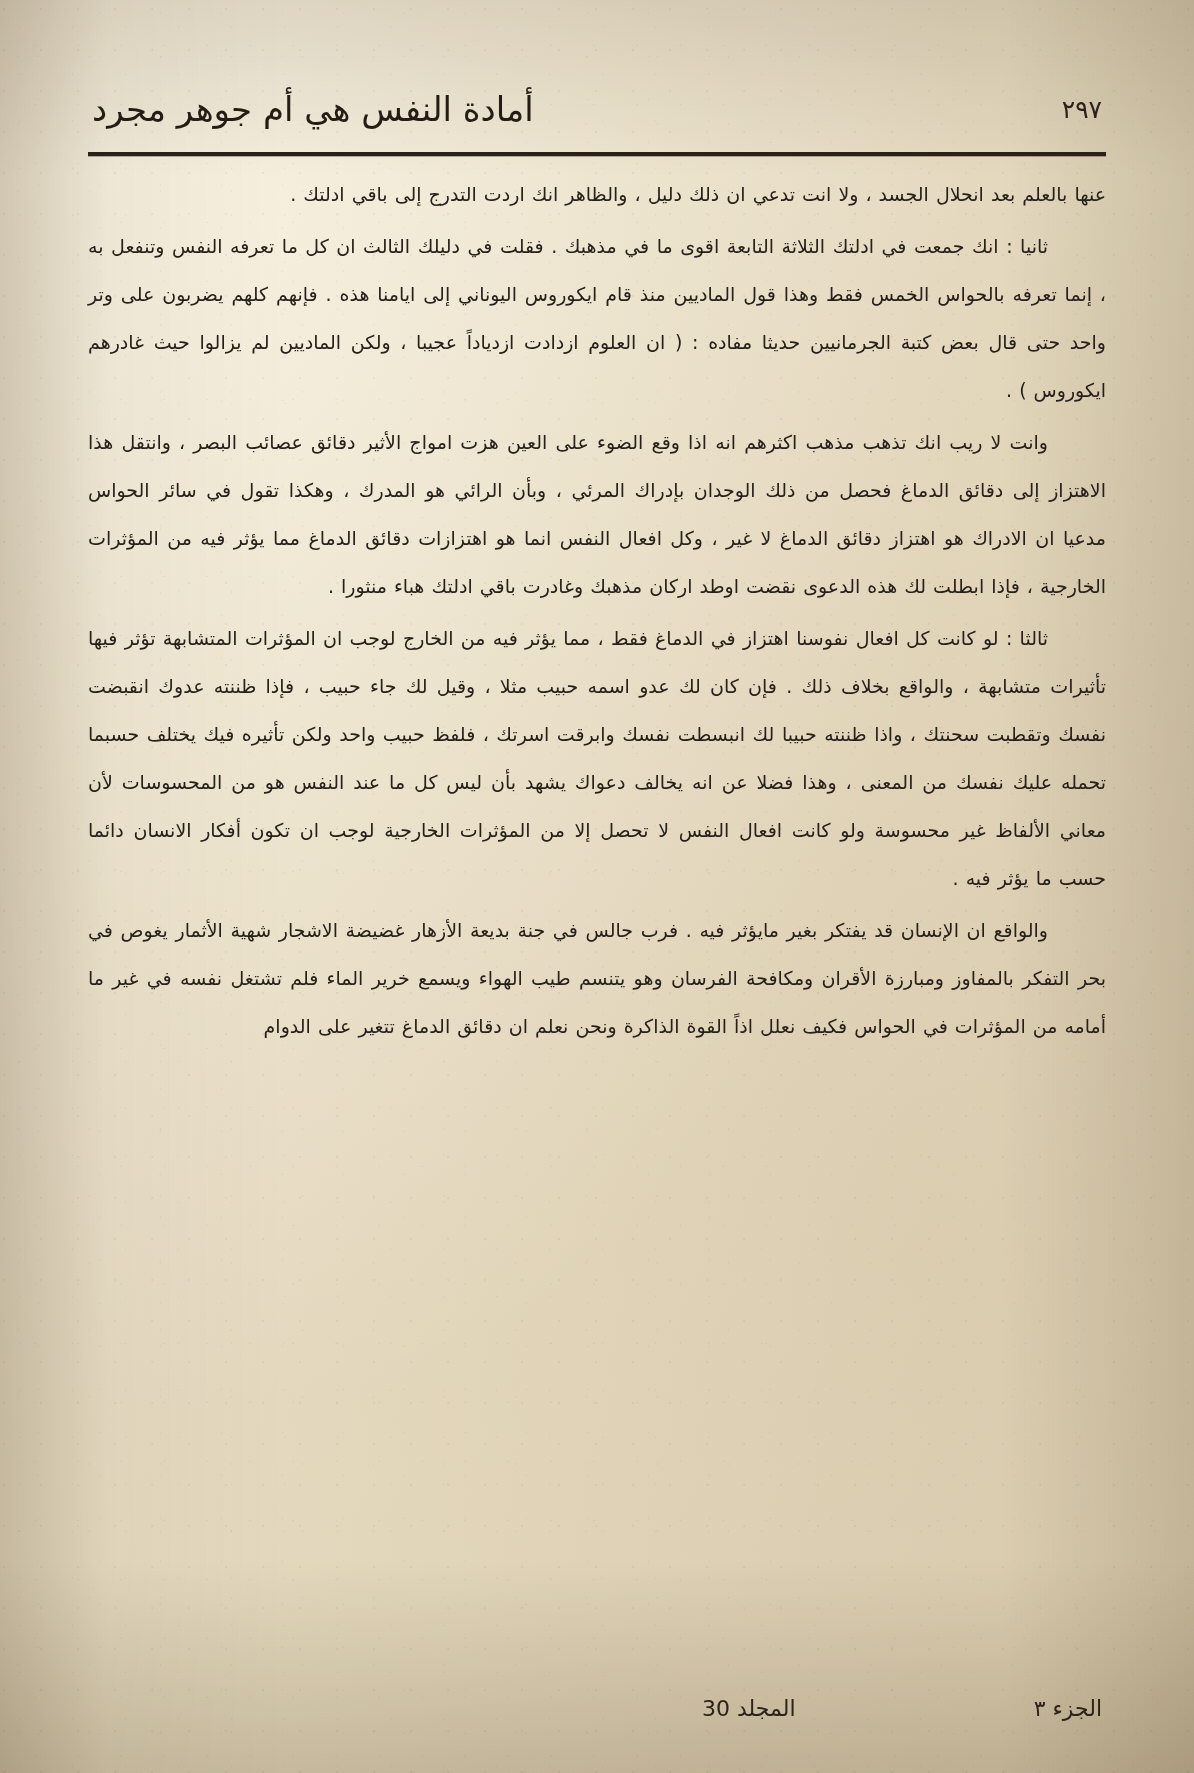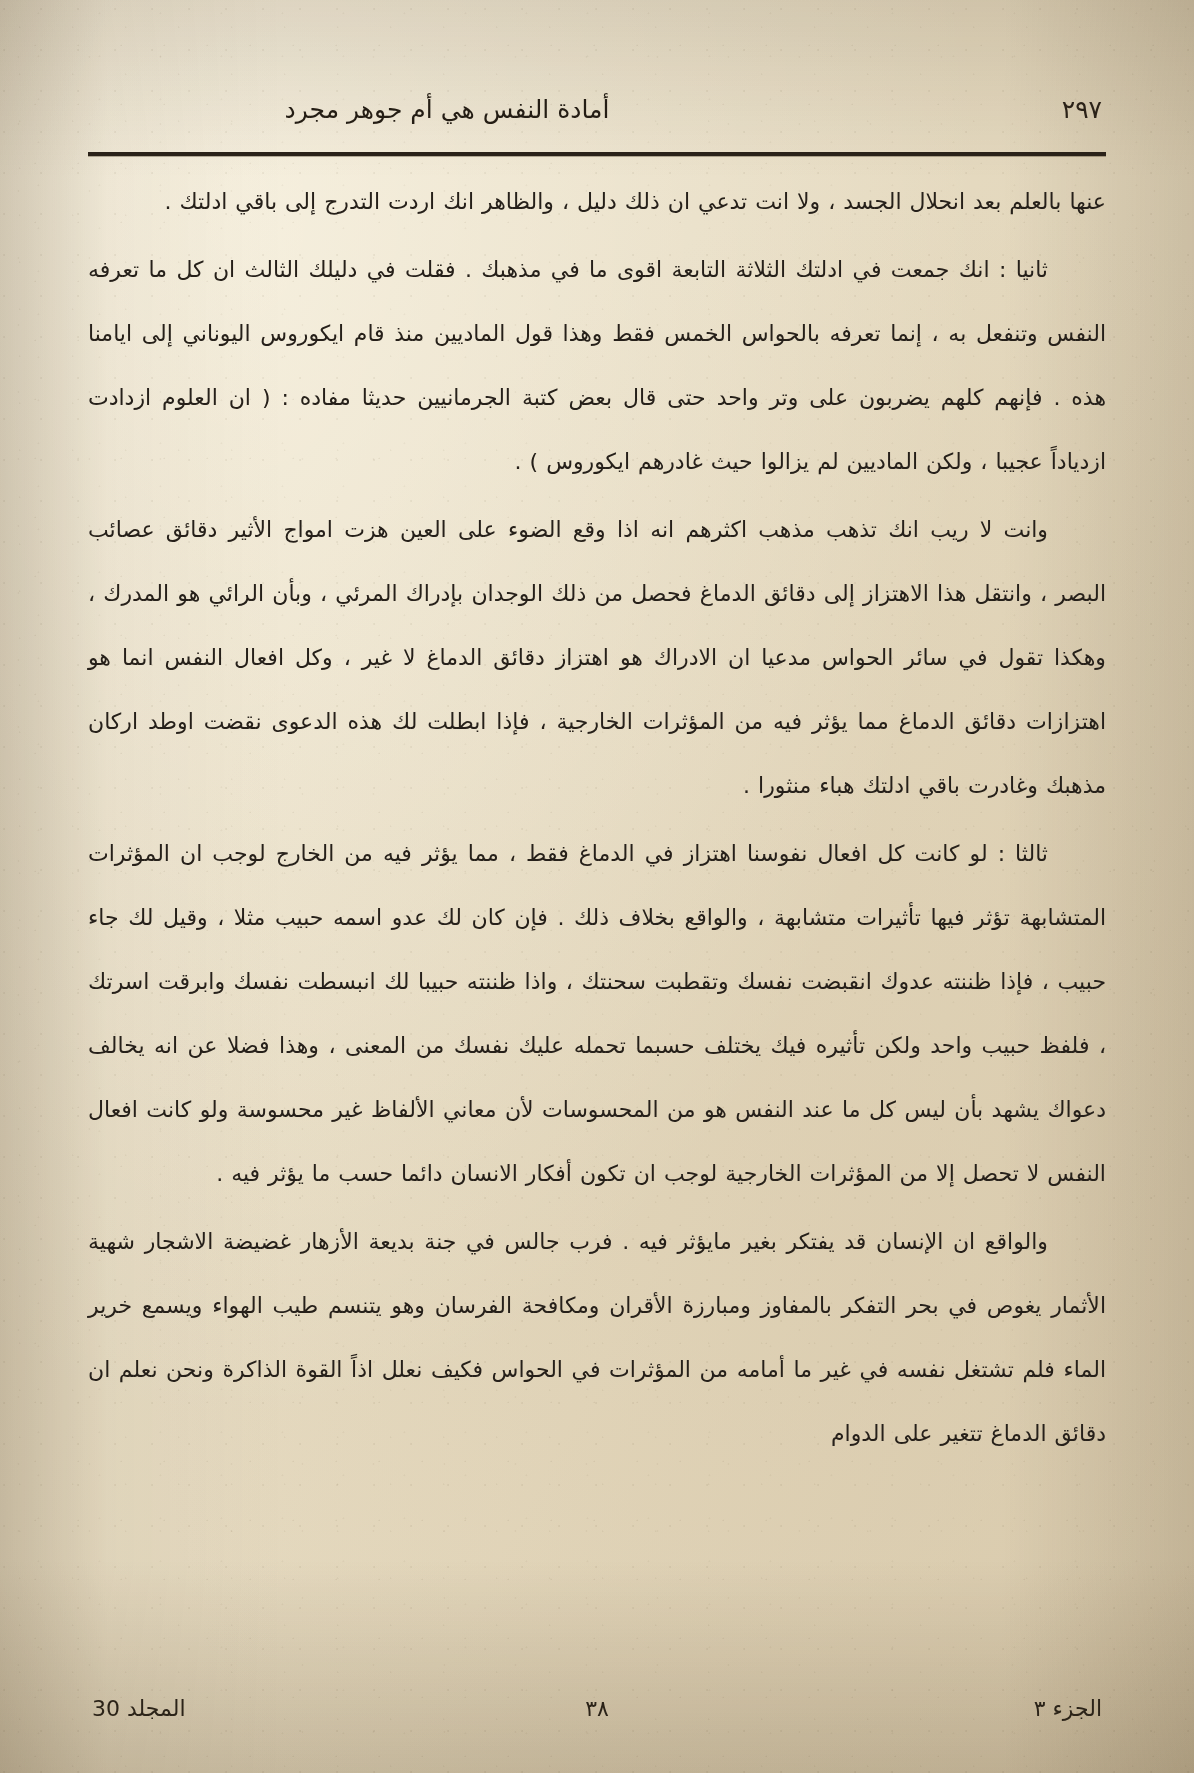--- a/index.html
+++ b/index.html
@@ -70,22 +70,22 @@
   .folio {
     font-size: 25px;
     letter-spacing: 1px;
     color: #2b2218;
     width: 150px;
     text-align: right;
     direction: ltr;
   }
   .head-title {
     flex: 1;
-    text-align: center;
-    font-size: 25px;
+    text-align: left;
+    font-size: 34px;
     color: #241d14;
     padding-right: 150px;
     letter-spacing: 0.3px;
   }
   .rule {
     position: absolute;
     top: 152px;
     left: 88px;
     right: 88px;
     height: 4px;
@@ -96,22 +96,22 @@
   
   .body {
     position: absolute;
     top: 170px;
     left: 88px;
     right: 88px;
     bottom: 120px;
   }
   p.para {
     margin: 0 0 4px 0;
-    font-size: 22px;
-    line-height: 64px;
+    font-size: 19px;
+    line-height: 48px;
     text-align: justify;
     text-align-last: right;
     color: #26201a;
     letter-spacing: 0px;
     word-spacing: 1px;
   }
   p.para.indent {
     text-indent: 58px;
   }
 
@@ -147,18 +147,17 @@
     <div class="body">
       <p class="para">عنها بالعلم بعد انحلال الجسد ، ولا انت تدعي ان ذلك دليل ، والظاهر انك اردت التدرج إلى باقي ادلتك .</p>
       <p class="para indent">ثانيا : انك جمعت في ادلتك الثلاثة التابعة اقوى ما في مذهبك . فقلت في دليلك الثالث ان كل ما تعرفه النفس وتنفعل به ، إنما تعرفه بالحواس الخمس فقط وهذا قول الماديين منذ قام ايكوروس اليوناني إلى ايامنا هذه . فإنهم كلهم يضربون على وتر واحد حتى قال بعض كتبة الجرمانيين حديثا مفاده : ( ان العلوم ازدادت ازدياداً عجيبا ، ولكن الماديين لم يزالوا حيث غادرهم ايكوروس ) .</p>
       <p class="para indent">وانت لا ريب انك تذهب مذهب اكثرهم انه اذا وقع الضوء على العين هزت امواج الأثير دقائق عصائب البصر ، وانتقل هذا الاهتزاز إلى دقائق الدماغ فحصل من ذلك الوجدان بإدراك المرئي ، وبأن الرائي هو المدرك ، وهكذا تقول في سائر الحواس مدعيا ان الادراك هو اهتزاز دقائق الدماغ لا غير ، وكل افعال النفس انما هو اهتزازات دقائق الدماغ مما يؤثر فيه من المؤثرات الخارجية ، فإذا ابطلت لك هذه الدعوى نقضت اوطد اركان مذهبك وغادرت باقي ادلتك هباء منثورا .</p>
       <p class="para indent">ثالثا : لو كانت كل افعال نفوسنا اهتزاز في الدماغ فقط ، مما يؤثر فيه من الخارج لوجب ان المؤثرات المتشابهة تؤثر فيها تأثيرات متشابهة ، والواقع بخلاف ذلك . فإن كان لك عدو اسمه حبيب مثلا ، وقيل لك جاء حبيب ، فإذا ظننته عدوك انقبضت نفسك وتقطبت سحنتك ، واذا ظننته حبيبا لك انبسطت نفسك وابرقت اسرتك ، فلفظ حبيب واحد ولكن تأثيره فيك يختلف حسبما تحمله عليك نفسك من المعنى ، وهذا فضلا عن انه يخالف دعواك يشهد بأن ليس كل ما عند النفس هو من المحسوسات لأن معاني الألفاظ غير محسوسة ولو كانت افعال النفس لا تحصل إلا من المؤثرات الخارجية لوجب ان تكون أفكار الانسان دائما حسب ما يؤثر فيه .</p>
       <p class="para indent">والواقع ان الإنسان قد يفتكر بغير مايؤثر فيه . فرب جالس في جنة بديعة الأزهار غضيضة الاشجار شهية الأثمار يغوص في بحر التفكر بالمفاوز ومبارزة الأقران ومكافحة الفرسان وهو يتنسم طيب الهواء ويسمع خرير الماء فلم تشتغل نفسه في غير ما أمامه من المؤثرات في الحواس فكيف نعلل اذاً القوة الذاكرة ونحن نعلم ان دقائق الدماغ تتغير على الدوام</p>
     </div>
 
     <div class="footer">
       <div class="f-right">الجزء ٣</div>
-      <div class="f-center">٣٨</div>
       <div class="f-left">المجلد 30</div>
     </div>
 
   </div>
 </div>
 
 </body></html>

